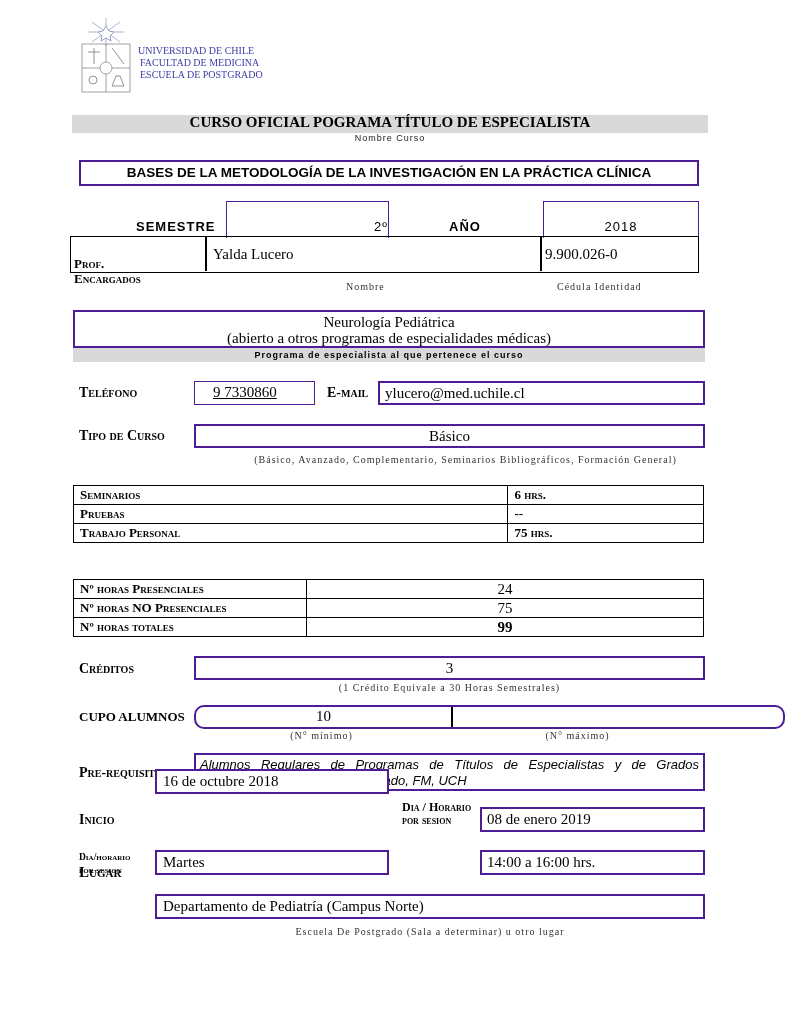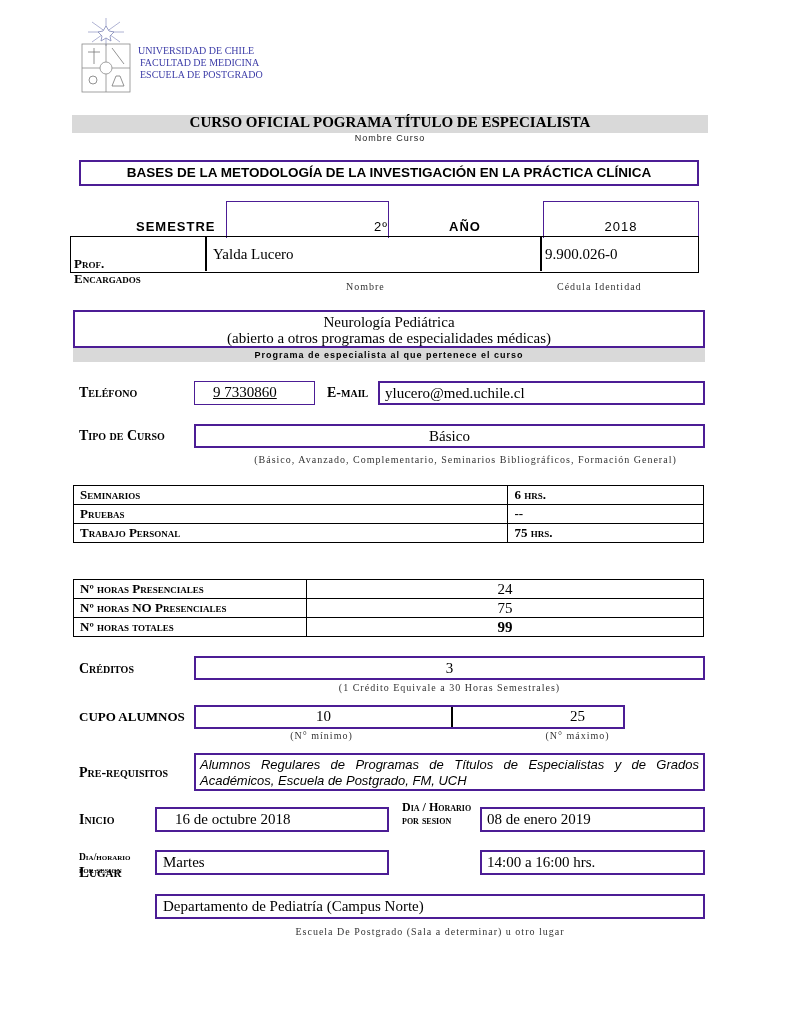--- a/index.html
+++ b/index.html
@@ -132,35 +132,34 @@
 </tbody>
   </table>
 
 <div class="abs sc serif" style="left:79px; top:661px; font-size:14px;">Créditos</div>
 <div class="box center serif" style="left:194px; top:656px; width:511px; height:24px; font-size:15px; line-height:20px;">
   <span>3</span>
 </div>
 <div class="cap center" style="left:194px; top:682px; width:511px;">(1 Crédito Equivale a 30 Horas Semestrales)</div>
 
 <div class="abs serif" style="left:79px; top:709px; font-size:13px; font-weight:bold;">CUPO ALUMNOS</div>
-<div class="box" style="left:194px; top:705px; width:431px; height:24px;">
+<div class="box" style="left:194px; top:705px; width:591px; height:24px;border-radius:10px;">
   <div class="abs center serif" style="left:0; top:1px; width:255px; font-size:15px;">10</div>
   <div class="abs" style="left:255px; top:0; width:1.5px; height:20px; background:#000;"></div>
-  <div class="abs center serif" style="left:256px; top:1px; width:251px; font-size:15px;">25</div>
 </div>
 <div class="cap center" style="left:194px; top:730px; width:255px;">(N° mínimo)</div>
 <div class="cap center" style="left:450px; top:730px; width:255px;">(N° máximo)</div>
 
 <div class="abs sc serif" style="left:79px; top:765px; font-size:14px;">Pre-requisitos</div>
 <div class="box sans" style="left:194px; top:753px; width:511px; height:38px; font-size:13px; font-style:italic; line-height:16px; padding:2px 4px; text-align:justify;">
   <span>Alumnos Regulares de Programas de Títulos de Especialistas y de Grados Académicos, Escuela de Postgrado, FM, UCH</span>
 </div>
 
 <div class="abs sc serif" style="left:79px; top:812px; font-size:14px;">Inicio</div>
-<div class="box serif" style="left:155px; top:807px; width:234px; height:25px; font-size:15px; padding-left:18px; line-height:21px;">
+<div class="box serif" style="left:155px; top:769px; width:234px; height:25px; font-size:15px; padding-left:6px; line-height:21px;">
   <span>16 de octubre 2018</span>
 </div>
 <div class="box serif" style="left:480px; top:807px; width:225px; height:25px; font-size:15px; padding-left:5px; line-height:21px;">
   <span>08 de enero 2019</span>
 </div>
 
 <div class="abs sc serif" style="left:79px; top:851px; font-size:9.5px; line-height:13px;">
   <div>Dia/horario</div>
   <div>por sesion</div>
 </div>

